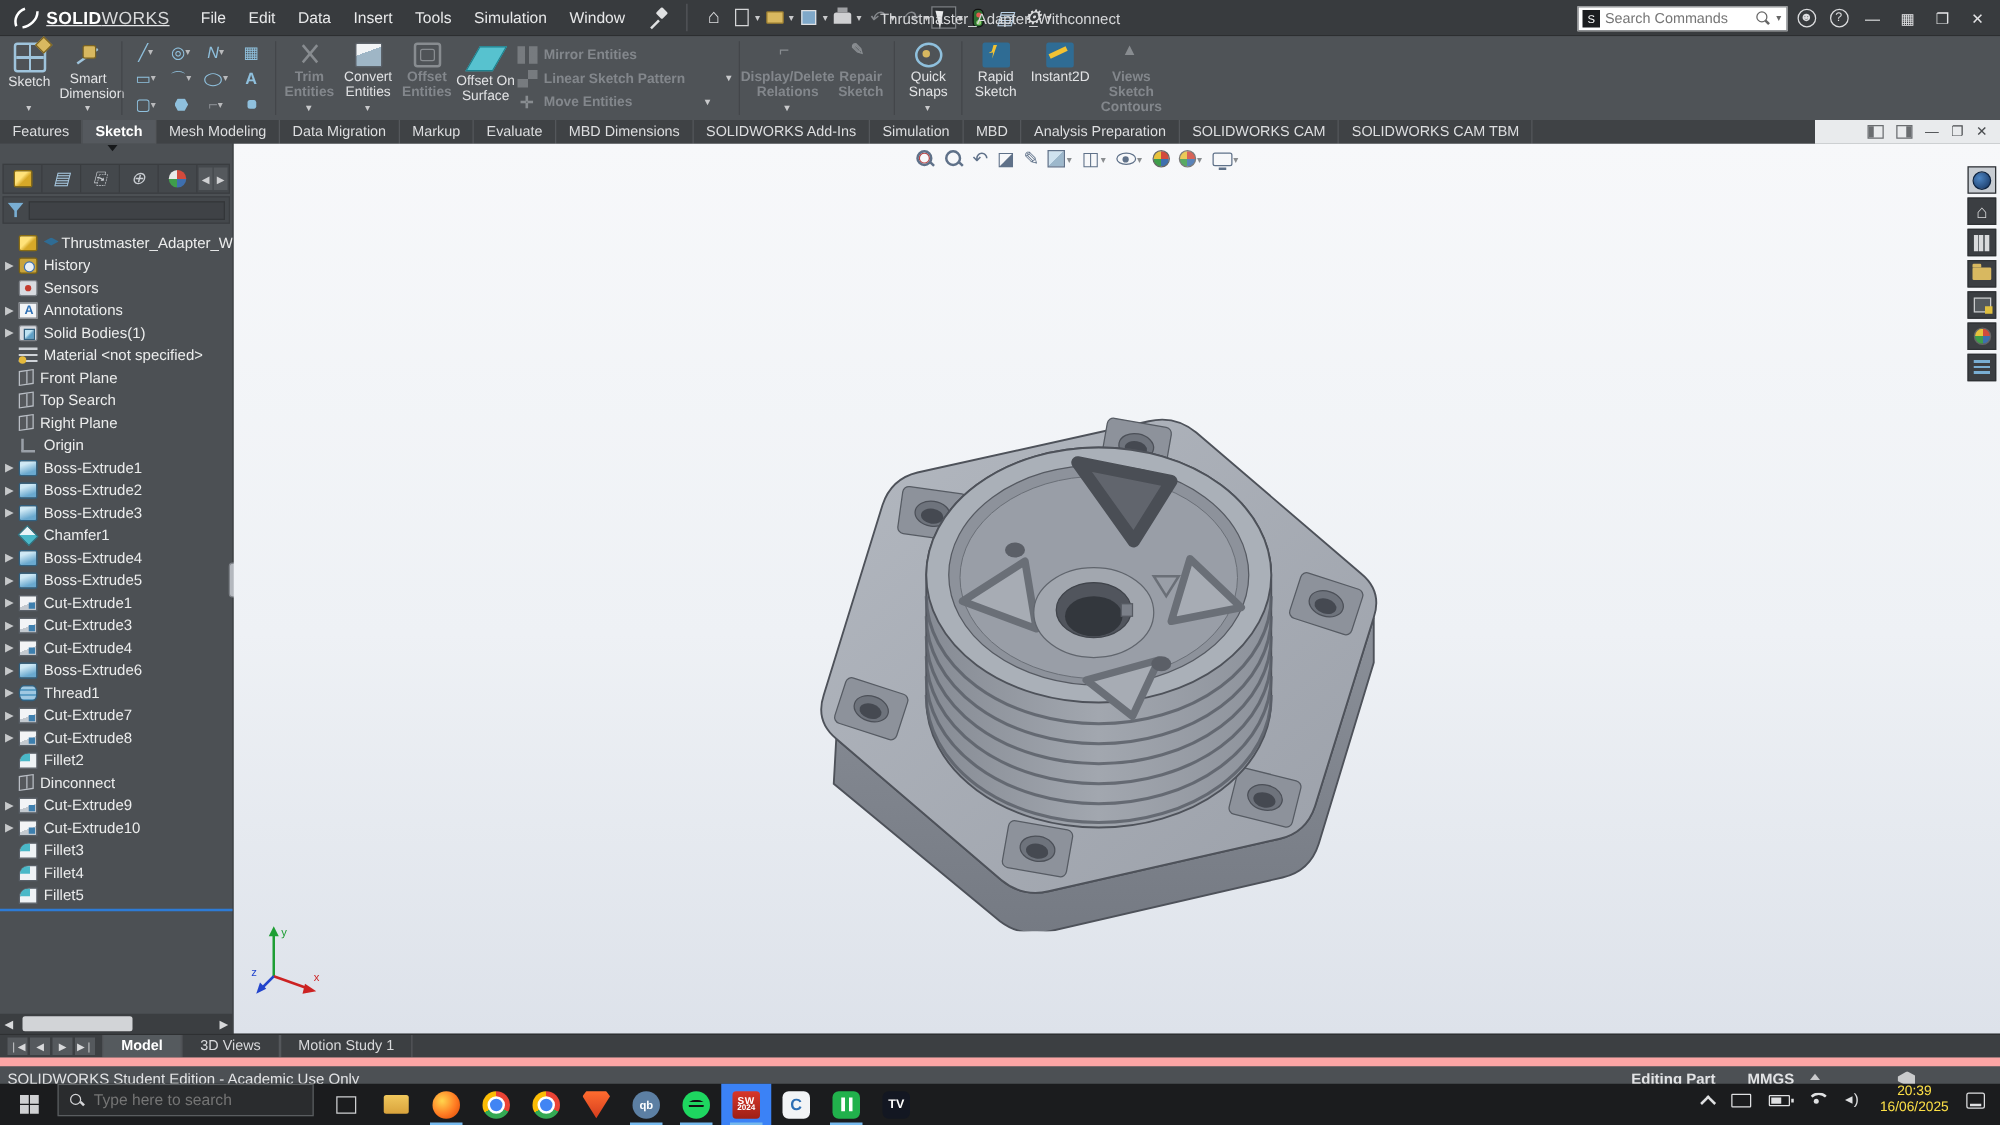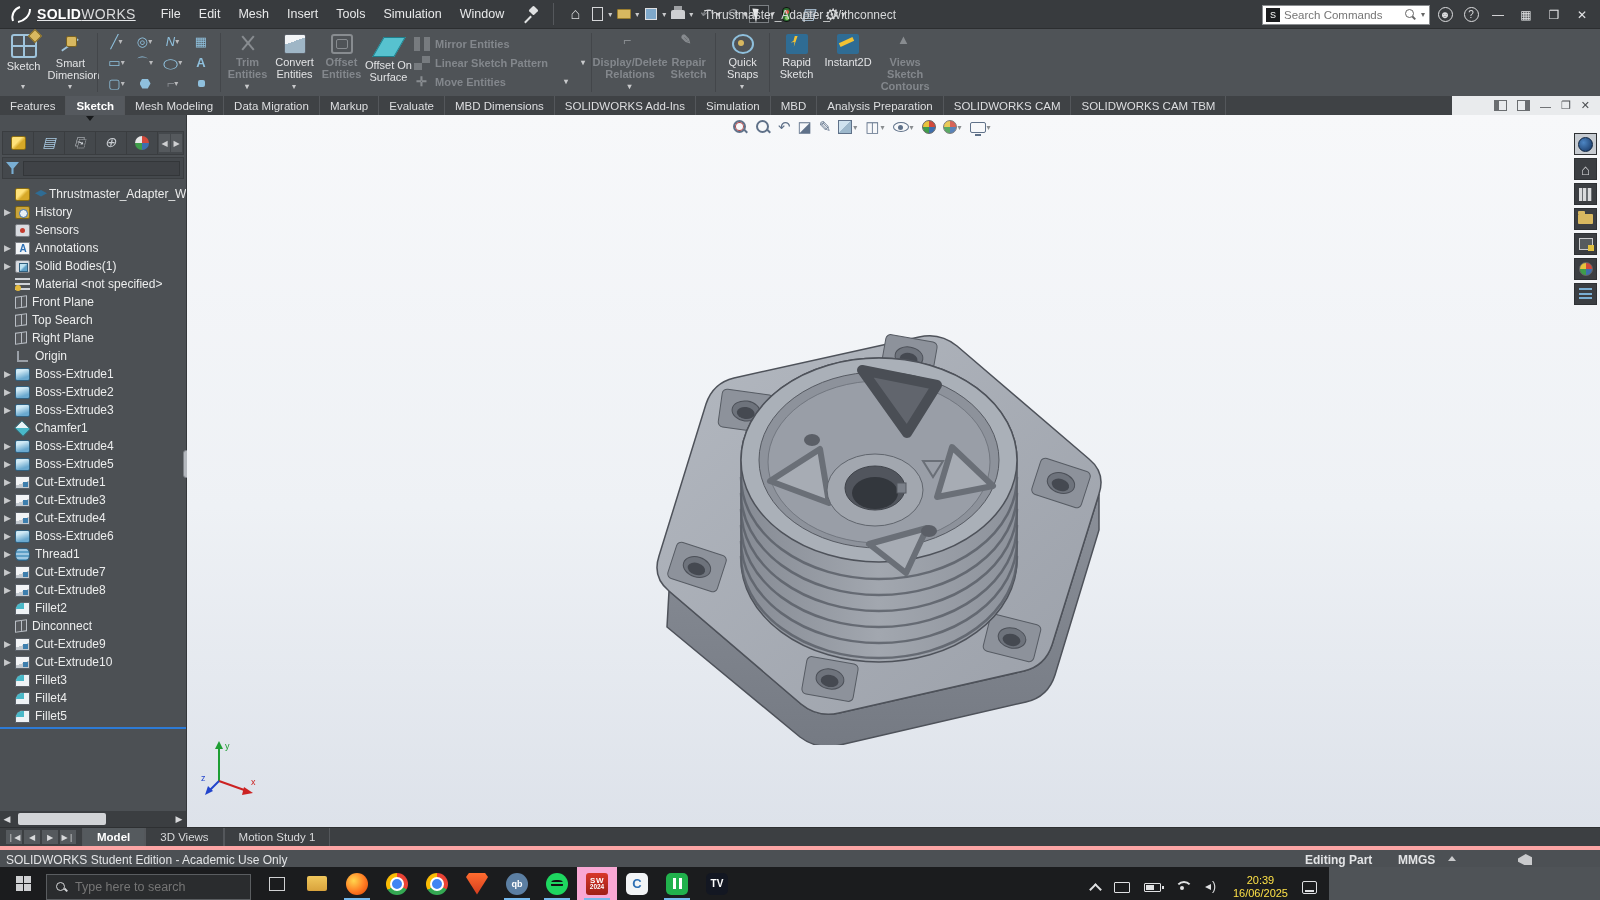--- a/index.html
+++ b/index.html
@@ -187,37 +187,37 @@
   .triad{position:absolute;left:14px;bottom:28px;width:60px;height:62px;}
 
   
   .doctabs{position:absolute;left:0;top:827px;width:1600px;height:19px;background:#3c3f42;display:flex;align-items:stretch;border-top:1px solid #2e3032;}
   .dnav{display:flex;align-items:center;gap:2px;padding:0 6px;}
   .dnav span{width:16px;height:14px;background:#55595d;color:#d8d9db;font-size:8px;display:flex;align-items:center;justify-content:center;}
   .dtab{padding:0 14px;display:flex;align-items:center;font-size:11.5px;color:#d8d9db;border-right:1px solid #54575b;border-left:1px solid #54575b;white-space:nowrap;}
   .dtab.active{background:#555a5e;color:#fff;font-weight:bold;}
 
   
-  .statusbar{position:absolute;left:0;top:846px;width:1600px;height:21px;background:#4c5054;border-top:4px solid #fca5a5;font-size:12px;color:#e3e4e6;}
+  .statusbar{position:absolute;left:0;top:846px;width:1600px;height:21px;background:#4c5054;border-top:7px solid #fca5a5;font-size:12px;color:#e3e4e6;}
   .sb-left{position:absolute;left:6px;top:3px;}
   .sb-mode{position:absolute;left:1305px;top:3px;font-weight:bold;}
   .sb-units{position:absolute;left:1398px;top:3px;font-weight:bold;}
   .sb-car{position:absolute;left:1448px;top:6px;width:0;height:0;border-left:4px solid transparent;border-right:4px solid transparent;border-bottom:5px solid #c9cacc;}
   .sb-tag{position:absolute;left:1518px;top:4px;width:14px;height:11px;background:#c9cacc;clip-path:polygon(0 40%,55% 0,100% 30%,100% 100%,45% 100%,0 70%);}
 
   
-  .taskbar{position:absolute;left:0;top:867px;width:1329px;height:33px;background:#1b1c1e;display:flex;align-items:flex-end;}
+  .taskbar{position:absolute;left:0;top:867px;width:1600px;height:33px;background:#1b1c1e;display:flex;align-items:flex-start;}
   .start{width:46px;height:33px;display:flex;align-items:center;justify-content:center;}
   .winlogo{width:15px;height:15px;display:grid;grid-template-columns:7px 7px;grid-template-rows:7px 7px;gap:1px;}
   .winlogo i{background:#cfd0d2;}
   .tsearch{width:205px;height:26px;background:#2a2c2e;border:1px solid #5a5d60;display:flex;align-items:center;gap:7px;padding:0 8px;margin-right:6px;}
   .tsearch input{background:transparent;border:none;outline:none;color:#c9cacc;font-size:12.5px;min-width:0;flex:1;}
   .app{width:40px;height:33px;display:flex;align-items:center;justify-content:center;position:relative;flex:none;}
   .app.run::after{content:'';position:absolute;left:7px;right:7px;bottom:0;height:2.5px;background:#76b9ed;}
-  .app.act{background:#f9a8d4;}
+  .app.act{background:#3b82f6;}
   .ag{width:22px;height:22px;border-radius:50%;display:flex;align-items:center;justify-content:center;font-size:10px;font-weight:bold;color:#fff;}
   .task-view .ag{border-radius:0;background:transparent;border:1.5px solid #cfd0d2;width:16px;height:14px;}
   .file-explorer .ag{border-radius:2px;background:linear-gradient(180deg,#f0c75c,#d9a33c);width:20px;height:15px;}
   .firefox .ag{background:radial-gradient(circle at 35% 35%,#ffd54d,#ff7a22 55%,#d64205);}
   .chrome .ag,.chrome-2 .ag{background:conic-gradient(#ea4335 0 33%,#34a853 33% 66%,#fbbc05 66%);position:relative;}
   .chrome .ag::after,.chrome-2 .ag::after{content:'';width:10px;height:10px;border-radius:50%;background:#4285f4;border:2px solid #fff;}
   .brave .ag{background:#fff;clip-path:polygon(50% 100%,0 20%,15% 0,85% 0,100% 20%);background:linear-gradient(180deg,#ff6c2f,#d43c1e);border-radius:0;}
   .quickbooks .ag{background:#5c7fa3;font-size:9px;text-transform:lowercase;}
   .spotify .ag{background:#1ed760;position:relative;}
   .spotify .ag::after{content:'';position:absolute;left:5px;top:7px;width:12px;height:8px;background:repeating-linear-gradient(180deg,#121212 0 1.8px,transparent 1.8px 4px);border-radius:40%;}
@@ -254,21 +254,21 @@
         <path d="M3 16 C 1 10 4 4 10 2" stroke="#fff" stroke-width="2" fill="none"></path>
         <path d="M8 17 C 14 16 20 11 20 4" stroke="#fff" stroke-width="2" fill="none"></path>
       </svg>
       <span class="lb">SOLID</span>
         <span class="ll">WORKS</span>
     </div>
     <div class="menus">
 
     <span class="menu-item">File</span>
         <span class="menu-item">Edit</span>
-        <span class="menu-item">Mesh</span>
+        <span class="menu-item">Data</span>
         <span class="menu-item">Insert</span>
         <span class="menu-item">Tools</span>
         <span class="menu-item">Simulation</span>
         <span class="menu-item">Window</span>
       </div>
     <span class="pin"></span>
     <div class="qbar">
       <span class="qi">
           <i class="i-home"></i>
         </span>

